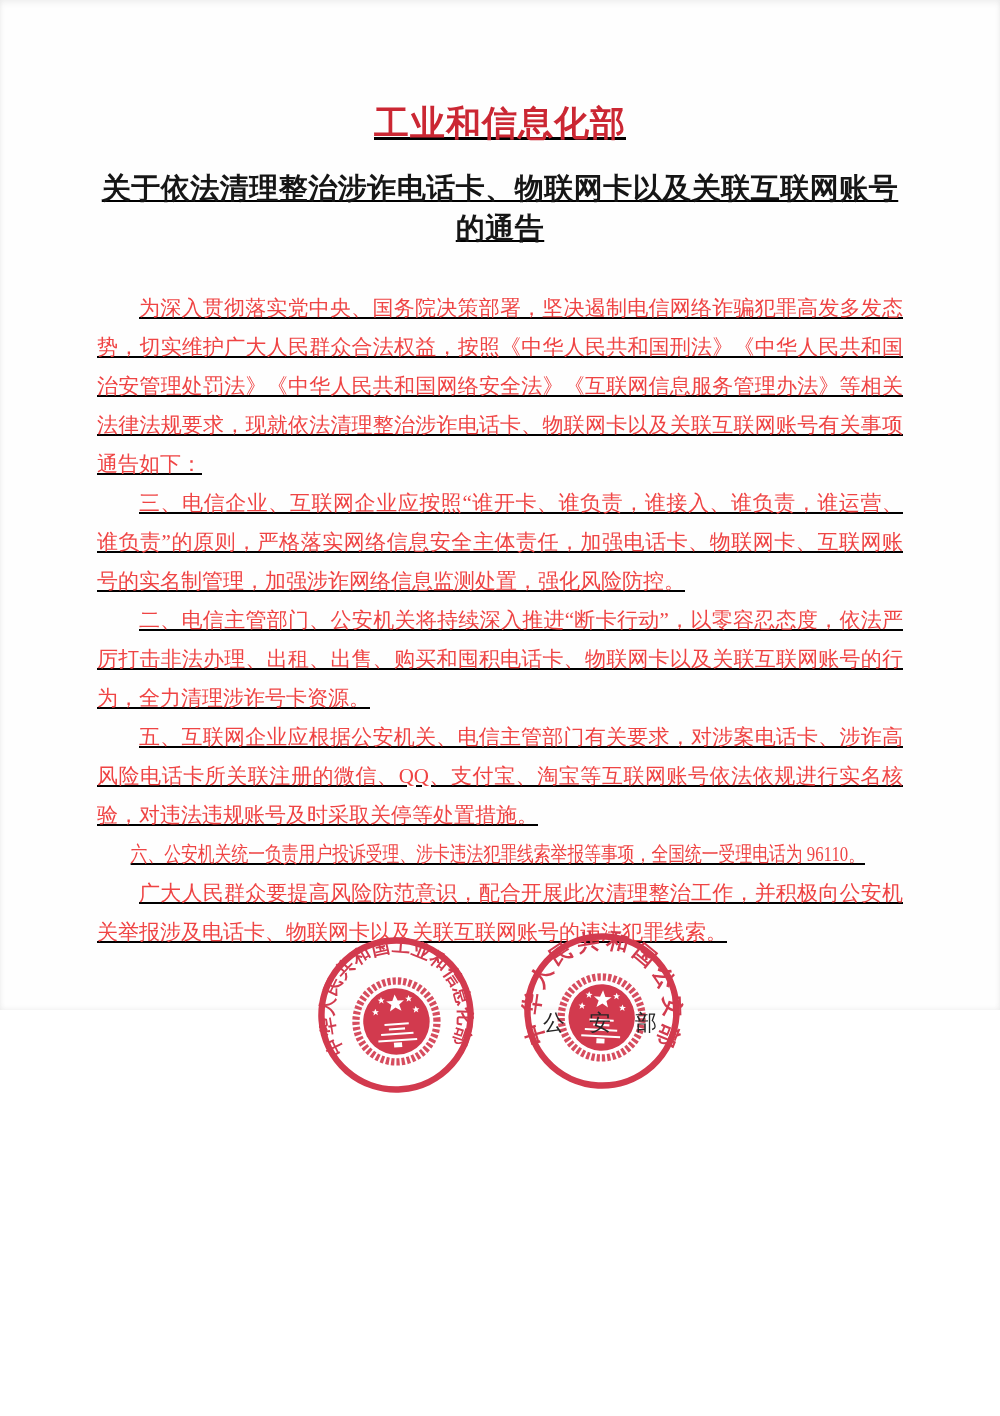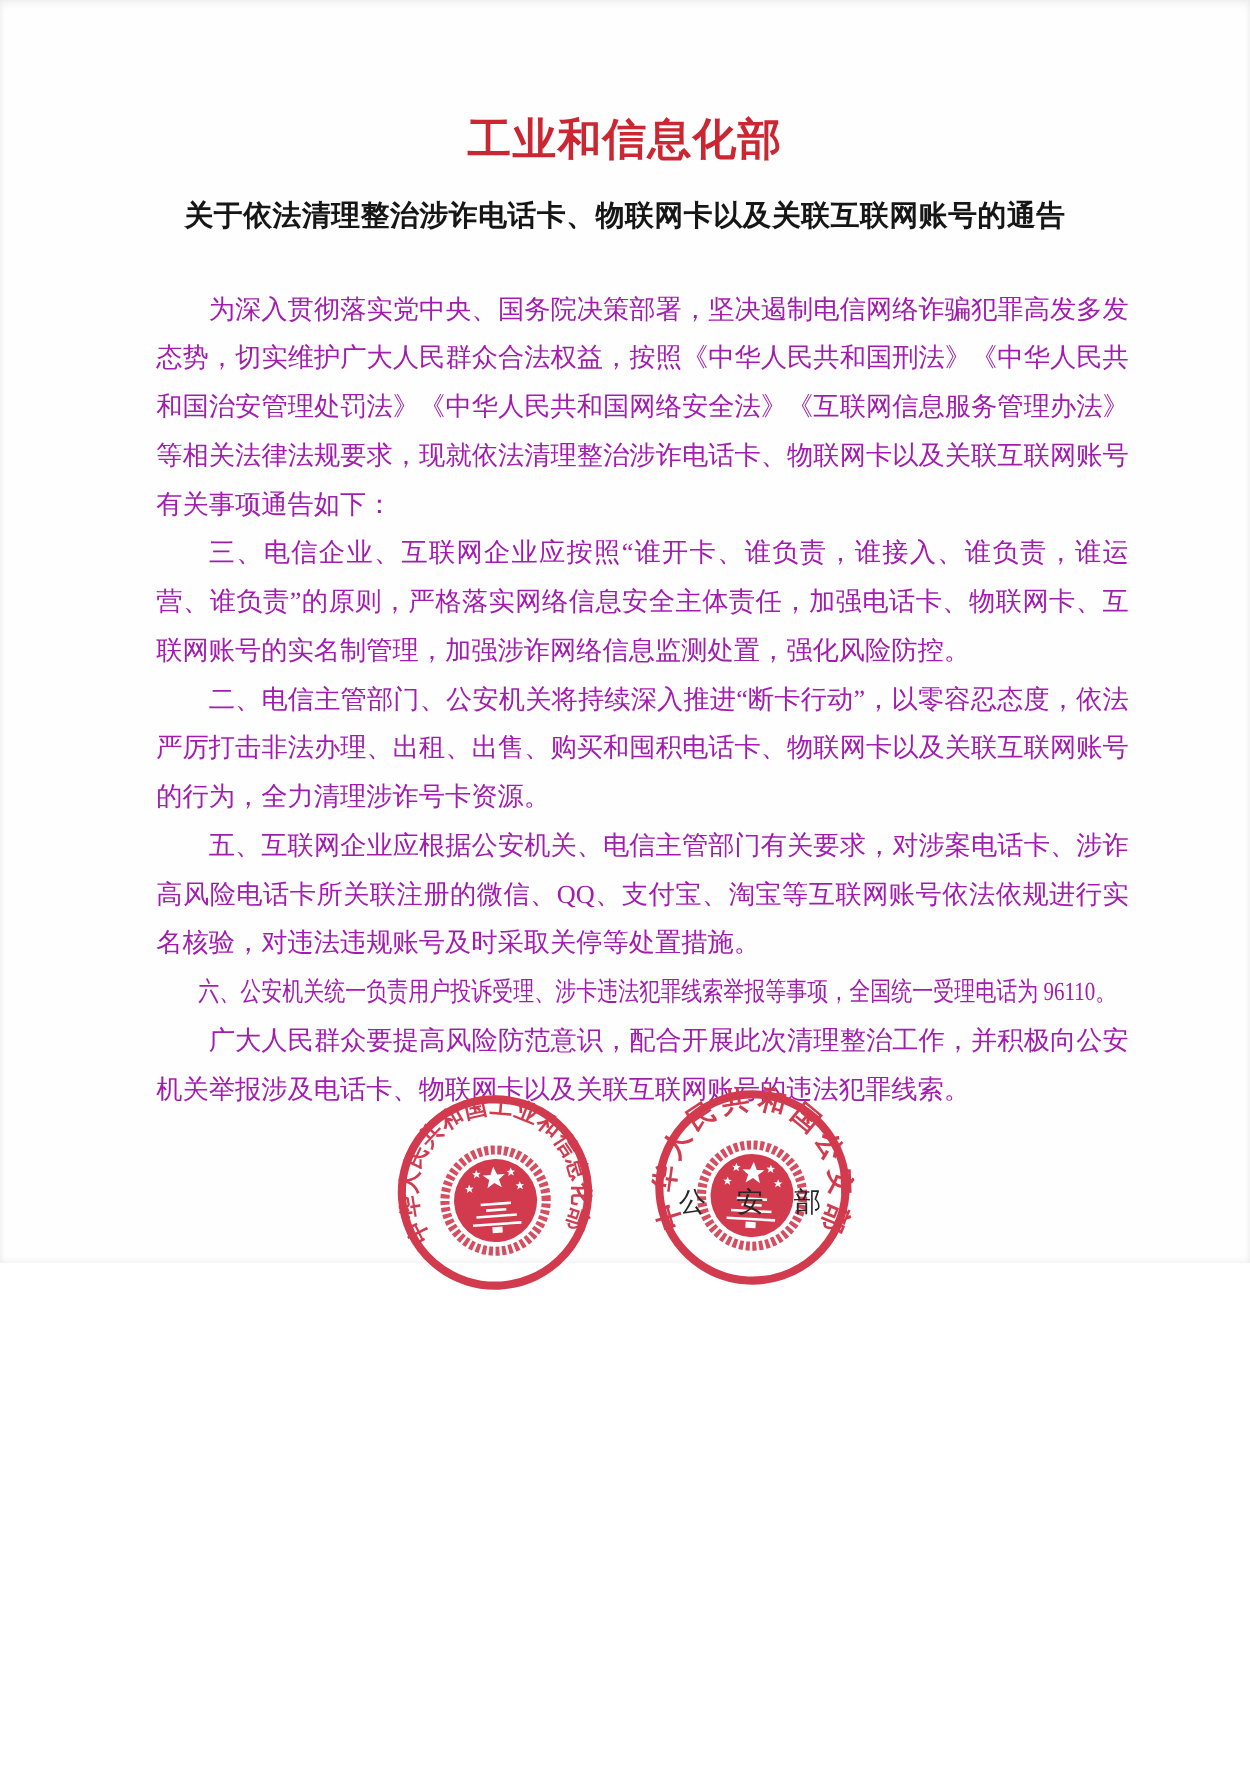--- a/index.html
+++ b/index.html
@@ -5,51 +5,51 @@
   * { margin: 0; padding: 0; box-sizing: border-box; }
   html, body { background: #ffffff; }
   body {
     width: 1000px; height: 1416px;
     font-family: "Liberation Serif", "DejaVu Serif", serif;
     position: relative; overflow: hidden;
   }
   .page {
     width: 1000px; height: 1010px;
     background: #fefefe;
-    padding: 0 97px;
+    padding: 12px 97px;
     position: relative;
     box-shadow: inset 0 3px 6px rgba(0,0,0,0.06), inset 0 -2px 5px rgba(0,0,0,0.04);
+    text-decoration: underline;
   }
   
   .ministries {
     padding-top: 88px;
     display: flex;
     justify-content: center;
     gap: 92px;
     white-space: nowrap;
   }
   .ministry {
     font-size: 35px;
     font-weight: bold;
     color: var(--header-red);
     letter-spacing: 1px;
   }
   .doc-title {
     margin-top: 22px;
     text-align: center;
-    font-size: 23px;
+    font-size: 29px;
     font-weight: bold;
     color: #161616;
     letter-spacing: 0.5px;
   }
   
   .body-text {
     margin-top: 40px;
-    color: #a21caf;
-    margin-left: 28px;
+    color: #ef4444;
   }
   .para {
     font-size: 21px;
     line-height: 39px;
     text-align: justify;
     text-indent: 2em;
     text-justify: inter-ideograph;
   }
   .para.condensed {
     white-space: nowrap;

